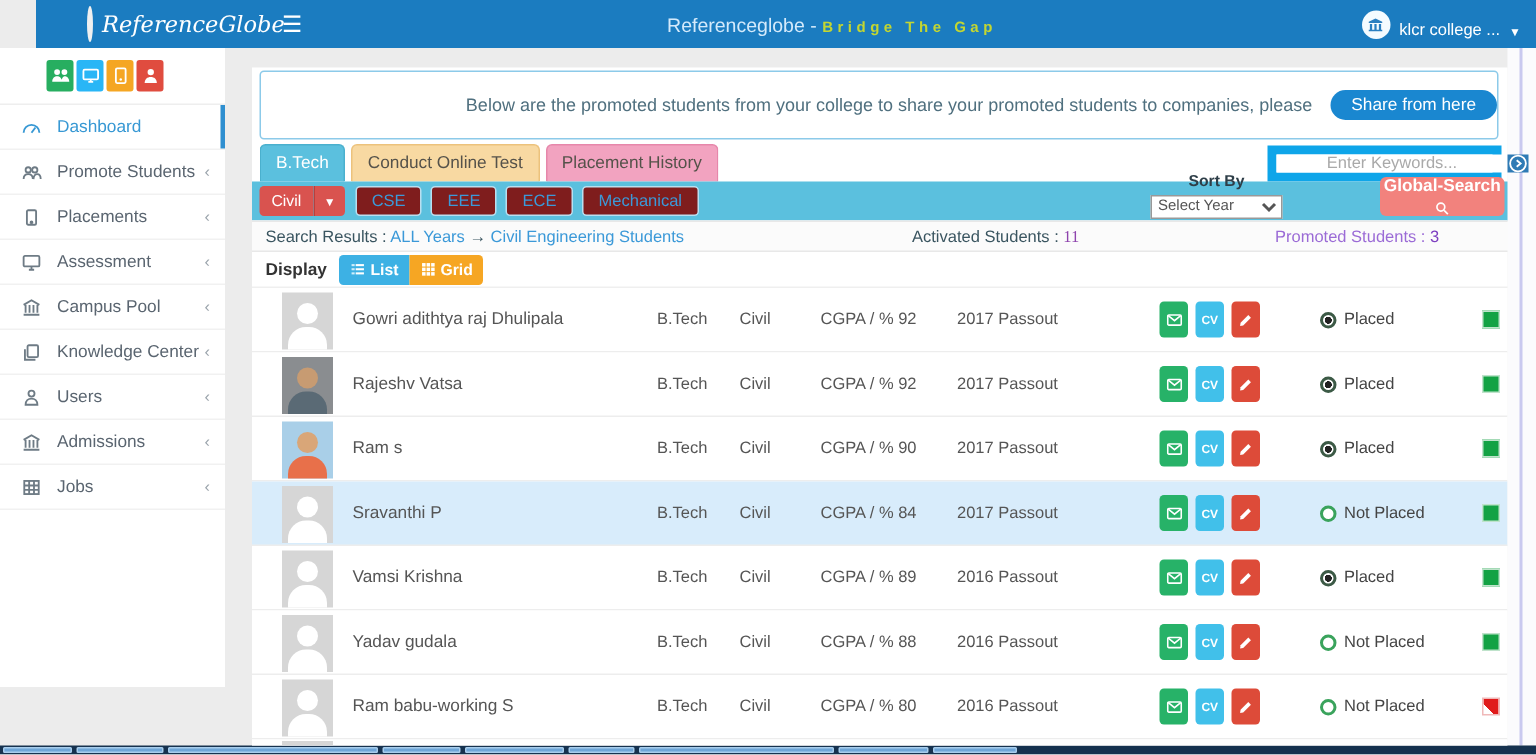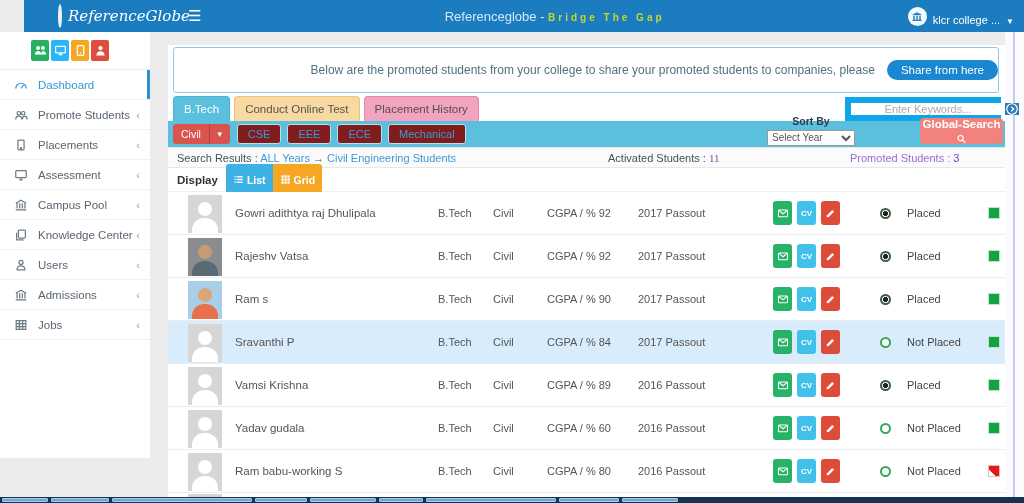--- a/index.html
+++ b/index.html
@@ -69,42 +69,42 @@
   .results-row { position:absolute; left:0; top:102px; width:837px; height:21px; background:#fbfbfb; border-top:1px solid #e8e8e8; border-bottom:1px solid #e8e8e8; font-size:11px; }
   .res-left { position:absolute; left:9px; top:4px; color:#3a5560; }
   .res-left .blue { color:#3b99d8; }
   .res-mid { position:absolute; left:440px; top:4px; color:#3a5560; }
   .res-mid .num { color:#8e44ad;font-family:Liberation Serif, serif; }
   .res-right { position:absolute; left:682px; top:4px; color:#9b6bd6; }
   .res-right .num { color:#7d3fc0; }
 
   .display-row { position:absolute; left:0; top:123px; width:837px; height:24px; display:flex; align-items:center; padding-left:9px; border-bottom:1px solid #efefef; }
   .display-label { font-size:11.5px; font-weight:bold; color:#333; margin-right:8px; }
-  .dg-btn { height:20px; border:none; color:#fff; font-size:10.5px; font-weight:bold; display:flex; align-items:center; gap:3px; padding:16px 7px; cursor:pointer; }
+  .dg-btn { height:20px; border:none; color:#fff; font-size:10.5px; font-weight:bold; display:flex; align-items:center; gap:3px; padding:4px 7px; cursor:pointer; }
   .dg-list { background:#3db1e4; border-radius:3px 0 0 3px; }
   .dg-grid { background:#f6a623; border-radius:0 3px 3px 0; }
 
   
   .table { position:absolute; left:0; top:147px; width:837px; height:305px; overflow:hidden; }
   .s-row { position:relative; height:43px; border-bottom:1px solid #ededed; background:#fff; }
   .s-row.hl { background:#d8ecfb; }
   .avatar { position:absolute; left:20px; top:3px; width:34px; height:38px; background:#d6d6d6; overflow:hidden; }
   .sil-head { position:absolute; left:10px; top:7px; width:14px; height:14px; border-radius:50%; background:#fff; }
   .sil-body { position:absolute; left:4px; top:23px; width:26px; height:18px; border-radius:12px 12px 0 0; background:#fff; }
   .photo1 { background:#8a8d90; } .photo1 .sil-head { background:#c79b72; } .photo1 .sil-body { background:#5a6a75; }
   .photo2 { background:#a9cfe8; } .photo2 .sil-head { background:#d9a678; } .photo2 .sil-body { background:#e8704a; }
   .s-name { position:absolute; left:67px; top:15px; font-size:11.5px; color:#555; }
   .s-deg  { position:absolute; left:270px; top:15px; font-size:11px; color:#555; }
   .s-br   { position:absolute; left:325px; top:15px; font-size:11px; color:#555; }
   .s-cgpa { position:absolute; left:379px; top:15px; font-size:11px; color:#555; }
   .s-pass { position:absolute; left:470px; top:15px; font-size:11px; color:#555; }
   .acts { position:absolute; left:605px; top:9px; display:flex; gap:5px; }
   .act { width:19px; height:24px; border-radius:3px; border:none; display:flex; align-items:center; justify-content:center; color:#fff; font-size:8px; font-weight:bold; cursor:pointer; }
   .act-mail { background:#27b268; } .act-cv { background:#41c0ea; } .act-edit { background:#dd4b39; }
-  .placed { position:absolute; left:712px; top:15px; display:flex; align-items:center; gap:16px; font-size:11px; color:#444; cursor:pointer; }
+  .placed { position:absolute; left:712px; top:15px; display:flex; align-items:center; gap:5px; font-size:11px; color:#444; cursor:pointer; }
   .radio { width:11px; height:11px; border-radius:50%; }
   .radio.on { border:2px solid #3c5a46; background:radial-gradient(circle, #222 0 45%, #fff 50%); }
   .radio.off { border:2px solid #3aa35c; background:#fff; }
   .flag { position:absolute; left:820px; top:15px; width:12px; height:12px; border:1px solid #bfe3cb; }
   .flag.green { background:#13a244; }
   .flag.red { background:linear-gradient(45deg, #ffffff 32%, #e01b1b 33%); border-color:#f0b9b9; }
   .partial-row { position:relative; height:4px; background:#fff; }
   .partial-row .avatar { top:1px; height:3px; }
 
   
@@ -512,21 +512,21 @@
     </div>
 
     <div class="s-row">
       <div class="avatar">
           <div class="sil-head"></div>
           <div class="sil-body"></div>
         </div>
       <span class="s-name">Yadav gudala</span>
       <span class="s-deg">B.Tech</span>
       <span class="s-br">Civil</span>
-      <span class="s-cgpa">CGPA / % 60</span>
+      <span class="s-cgpa">CGPA / % 88</span>
       <span class="s-pass">2016 Passout</span>
       <div class="acts">
         <button class="act act-mail">
             <svg width="12" height="12" viewBox="0 0 16 16">
               <rect x="2" y="4" width="12" height="9" rx="1" fill="none" stroke="#fff" stroke-width="1.4"></rect>
               <path d="M2.5 4.5L8 9l5.5-4.5" fill="none" stroke="#fff" stroke-width="1.4"></path>
             </svg>
           </button>
         <button class="act act-cv">CV</button>
         <button class="act act-edit">

